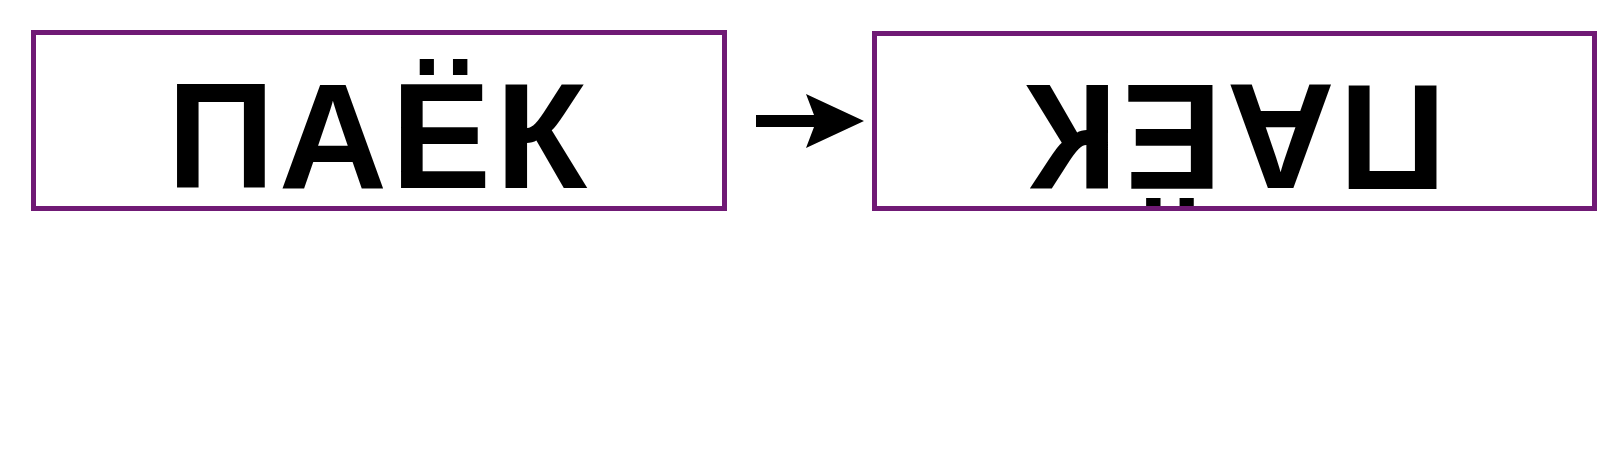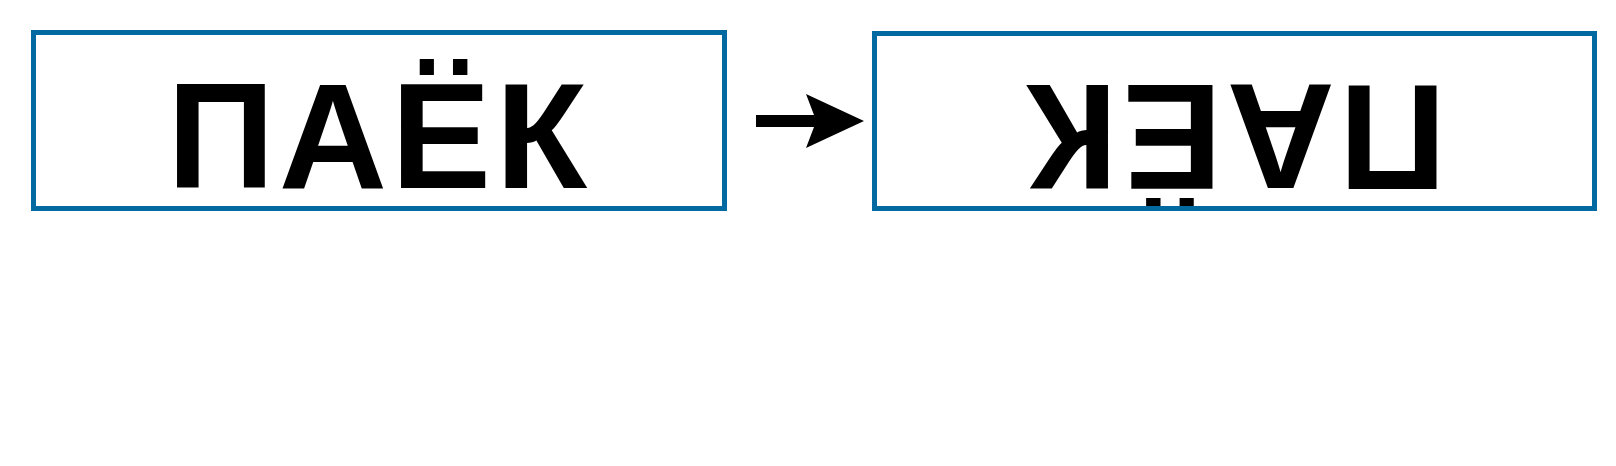--- a/index.html
+++ b/index.html
@@ -25,21 +25,21 @@
     align-items: center;
   }
   .row-top    { left: 0; top: 0;   width: 1616px; height: 240px; }
   .row-bottom { left: 0; top: 240px; width: 1616px; height: 226px; }
 
   
   .box {
     position: absolute;
     box-sizing: border-box;
     background: #ffffff;
-    border: 5px solid #0369a1;
+    border: 5px solid #701a75;
     overflow: hidden;
   }
   .box-tl { left: 31px;  top: 30px;  width: 696px; height: 181px; }
   .box-tr { left: 872px; top: 31px;  width: 725px; height: 180px; }
 
   
   .word {
     position: absolute;
     left: 0;
     right: 0;

